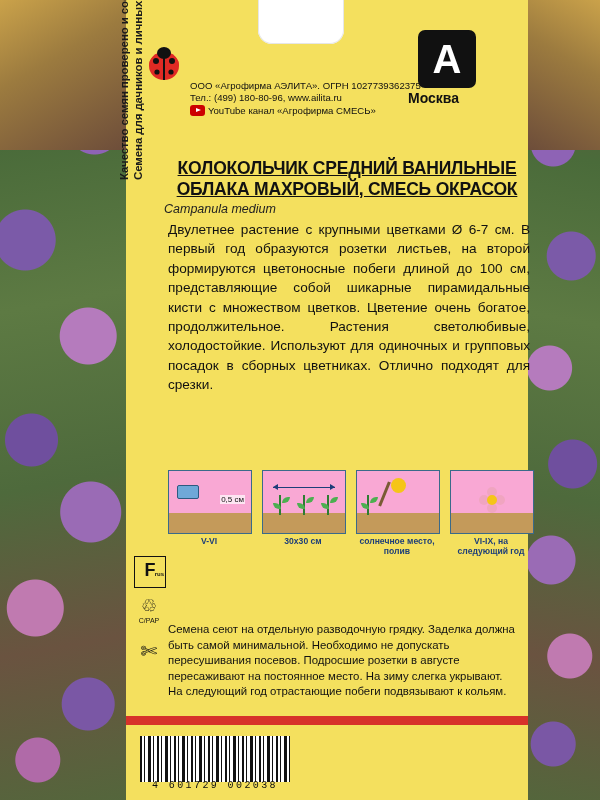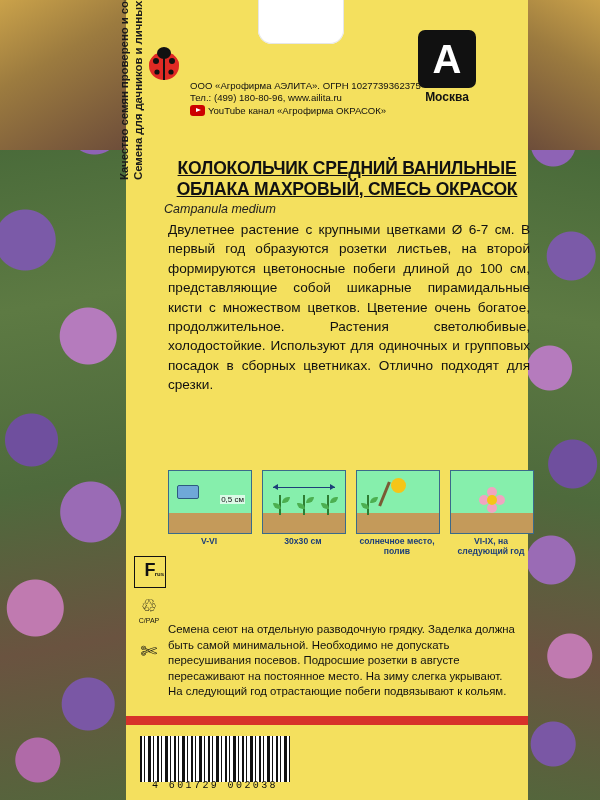--- a/index.html
+++ b/index.html
@@ -151,22 +151,21 @@
     color: #fff;
     font-size: 40px;
     font-weight: bold;
     text-align: center;
     line-height: 58px;
   }
   .a-logo-caption {
     position: absolute;
     left: 408px; top: 90px;
     width: 78px;
-    text-align: center;
-    font-size: 12px;
+    font-size: 14px;
     font-weight: bold;
     color: #111;
   }
 
   
   .title {
     position: absolute;
     left: 164px; top: 158px;
     width: 366px;
     text-align: center;
@@ -210,21 +209,21 @@
   
   .picto-row {
     position: absolute;
     left: 168px; top: 470px;
     width: 362px; height: 100px;
   }
   .picto {
     position: absolute;
     top: 0;
     width: 82px; height: 62px;
-    background: #86efac;
+    background: #f9a8d4;
     border: 1px solid #3a6a8a;
   }
   .picto .soil {
     position: absolute;
     left: 0; bottom: 0; right: 0;
     height: 20px;
     background: #c49a5a;
   }
   .picto .sun {
     position: absolute;
@@ -438,21 +437,21 @@
       <circle cx="29" cy="17" r="3" fill="#111"></circle>
       <circle cx="14" cy="28" r="2.6" fill="#111"></circle>
       <circle cx="28" cy="28" r="2.6" fill="#111"></circle>
     </svg>
   </div>
 
   <div class="company-block">
     <div class="line">ООО «Агрофирма АЭЛИТА».   ОГРН 1027739362375</div>
     <div class="line">Тел.: (499) 180-80-96, www.ailita.ru</div>
     <div class="line">
-      <span class="yt-badge"></span><span>YouTube</span>&nbsp;<span>канал «Агрофирма ОКРАСОК»</span>
+      <span class="yt-badge"></span><span>YouTube</span>&nbsp;<span>канал «Агрофирма СМЕСЬ»</span>
     </div>
   </div>
 
   <div class="a-logo">A</div>
   <div class="a-logo-caption">Москва</div>
 
   <div class="title">КОЛОКОЛЬЧИК СРЕДНИЙ ВАНИЛЬНЫЕ ОБЛАКА МАХРОВЫЙ, СМЕСЬ ОКРАСОК</div>
   <div class="latin">Campanula medium</div>
 
   <div class="description">Двулетнее растение с крупными цветками Ø 6-7 см. В первый год образуются розетки листьев, на второй формируются цветоносные побеги длиной до 100 см, представляющие собой шикарные пирамидальные кисти с множеством цветков. Цветение очень богатое, продолжительное. Растения светолюбивые, холодостойкие. Используют для одиночных и групповых посадок в сборных цветниках. Отлично подходят для срезки.</div>

